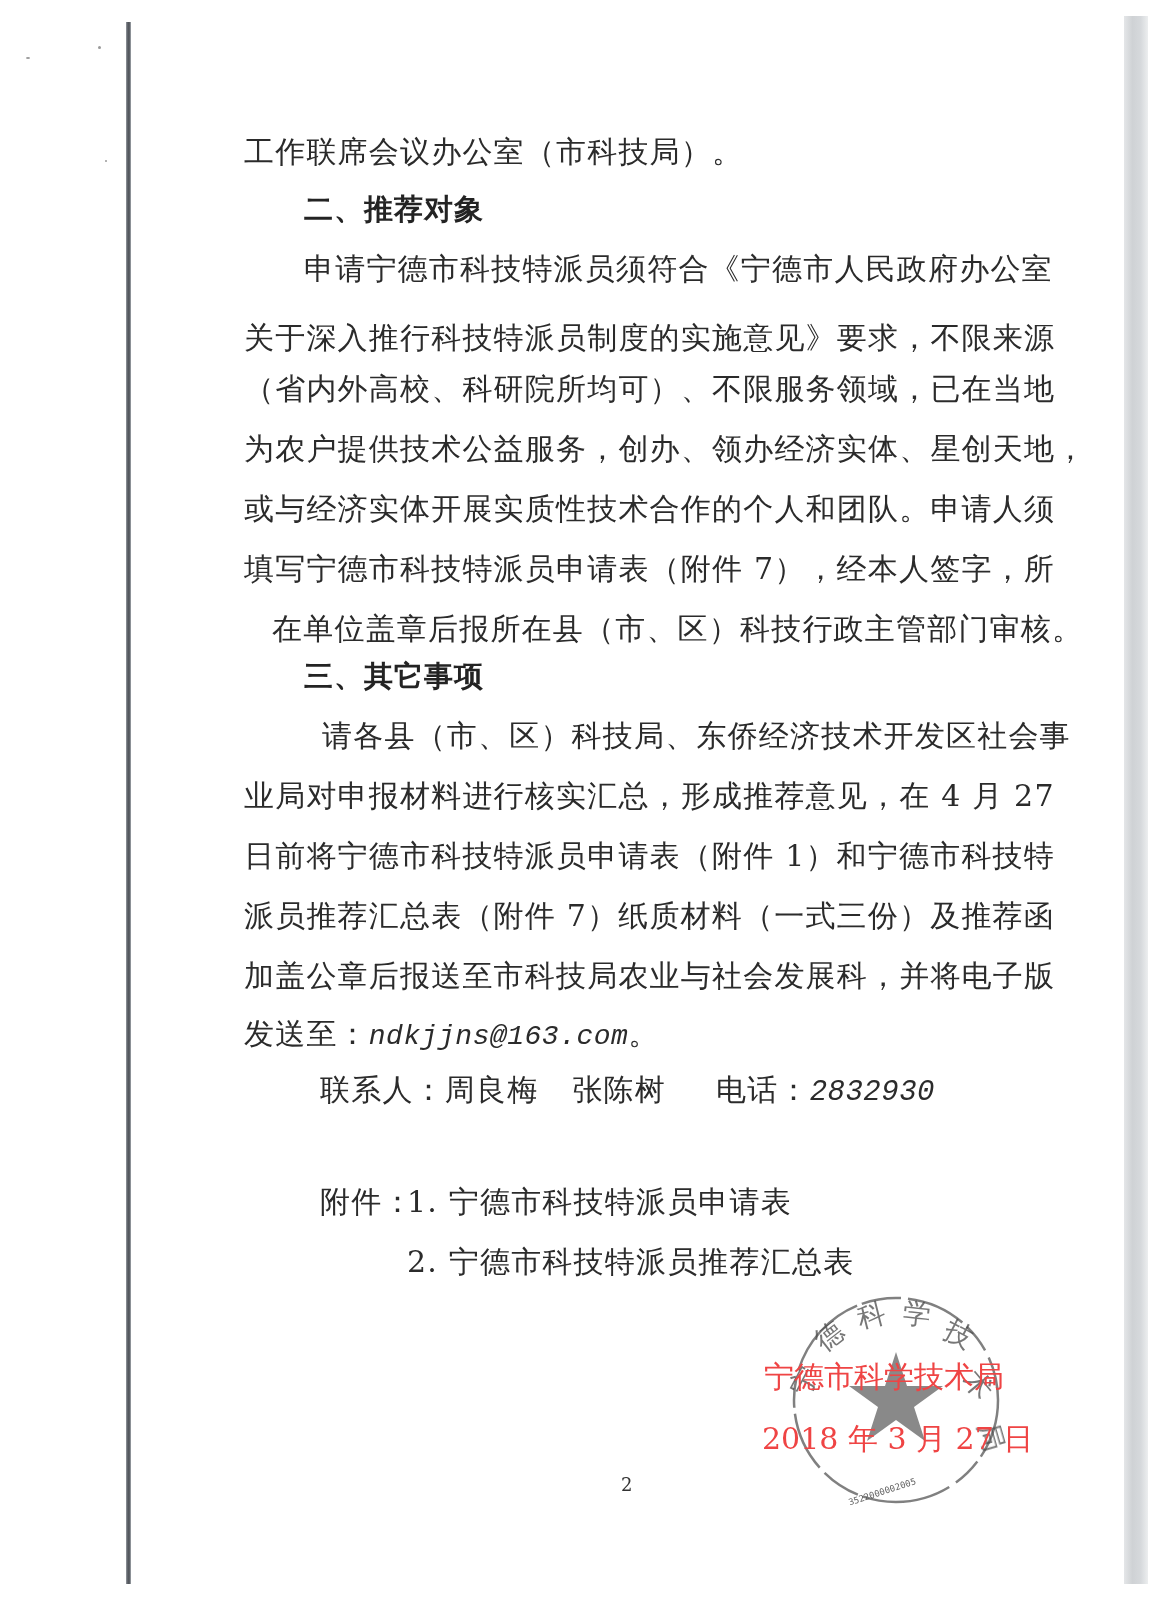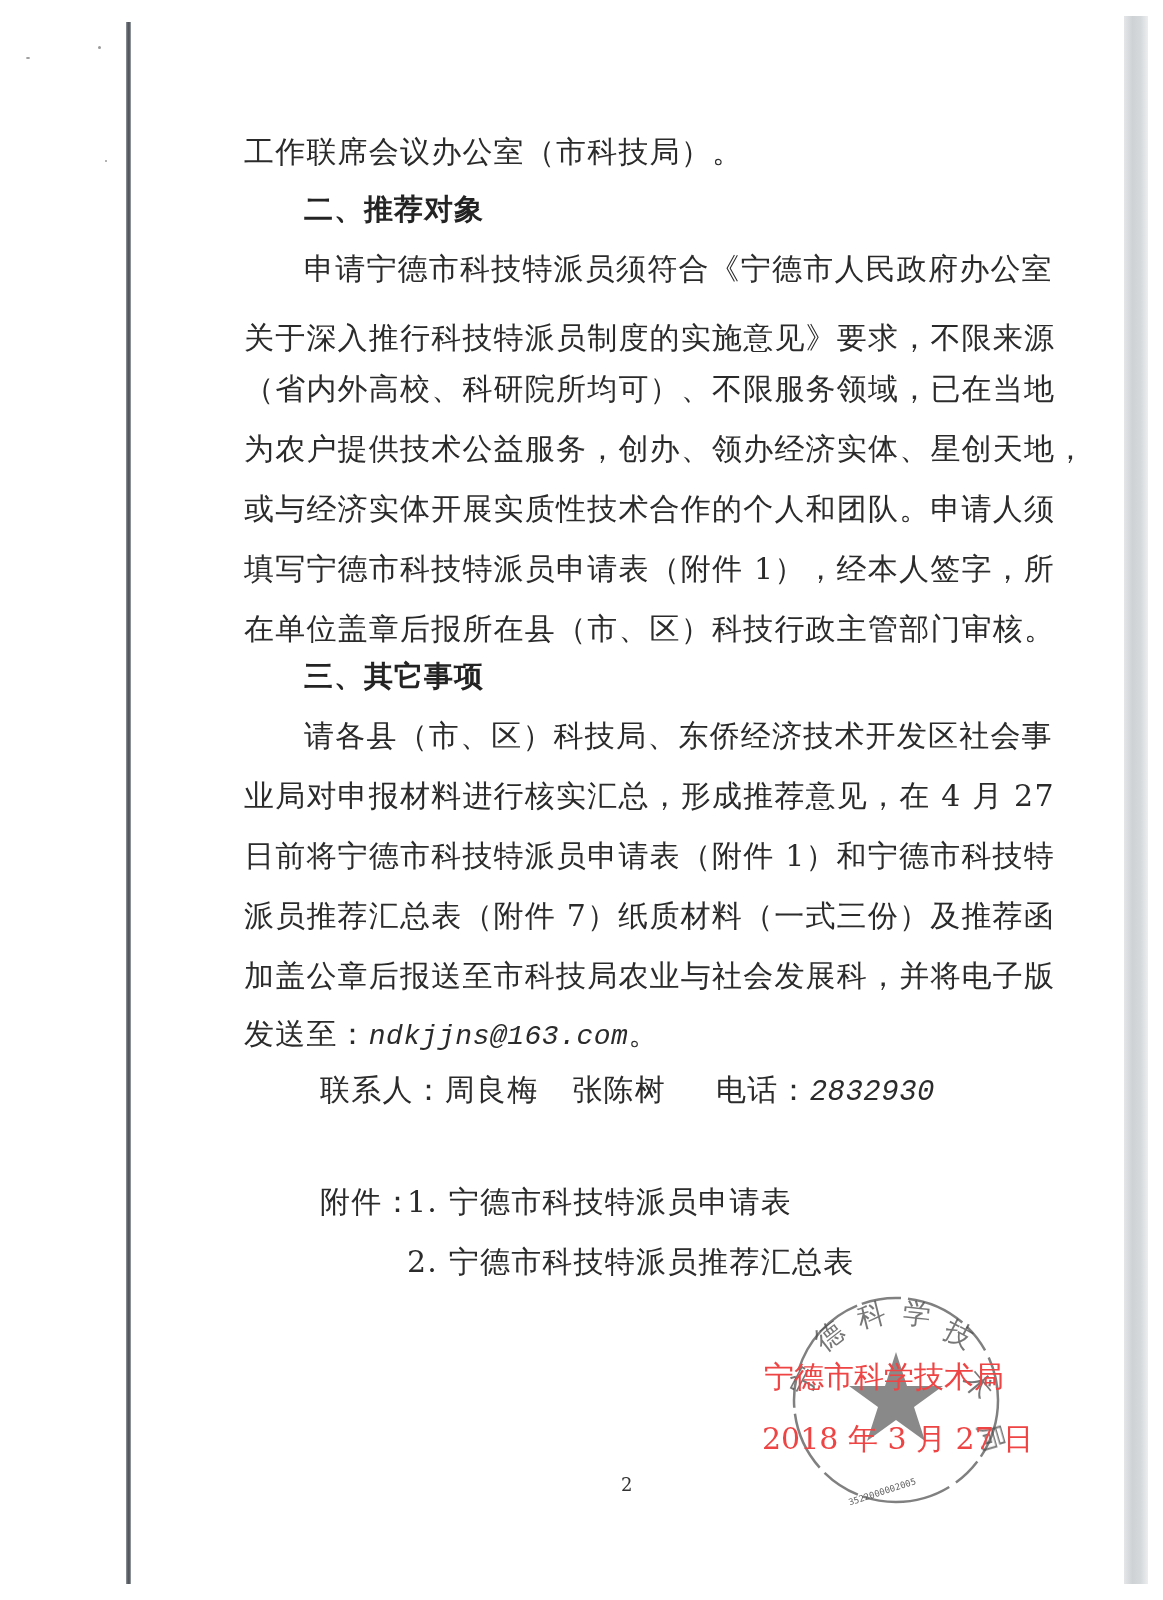--- a/index.html
+++ b/index.html
@@ -116,26 +116,26 @@
 
   <div class="line" style="top:0px;">工作联席会议办公室（市科技局）。</div>
 
   <div class="line heading indent" style="top:57px;">二、推荐对象</div>
 
   <div class="line justify indent" style="top:117px;width:710px;">申请宁德市科技特派员须符合《宁德市人民政府办公室</div>
   <div class="line justify" style="top:186px;">关于深入推行科技特派员制度的实施意见》要求，不限来源</div>
   <div class="line justify" style="top:237px;">（省内外高校、科研院所均可）、不限服务领域，已在当地</div>
   <div class="line justify" style="top:297px;">为农户提供技术公益服务，创办、领办经济实体、星创天地，</div>
   <div class="line justify" style="top:357px;">或与经济实体开展实质性技术合作的个人和团队。申请人须</div>
-  <div class="line justify" style="top:417px;">填写宁德市科技特派员申请表（附件 1），经本人签字，所</div>
-  <div class="line justify" style="top:477px;">在单位盖章后报所在县（市、区）科技行政主管部门审核。</div>
+  <div class="line justify" style="top:417px;">填写宁德市科技特派员申请表（附件 7），经本人签字，所</div>
+  <div class="line justify" style="top:477px;margin-left:28px;">在单位盖章后报所在县（市、区）科技行政主管部门审核。</div>
 
   <div class="line heading indent" style="top:524px;">三、其它事项</div>
 
-  <div class="line justify indent" style="top:584px;width:710px;">请各县（市、区）科技局、东侨经济技术开发区社会事</div>
+  <div class="line justify indent" style="top:584px;width:710px;margin-left:18px;">请各县（市、区）科技局、东侨经济技术开发区社会事</div>
   <div class="line justify" style="top:644px;">业局对申报材料进行核实汇总，形成推荐意见，在 4 月 27</div>
   <div class="line justify" style="top:704px;">日前将宁德市科技特派员申请表（附件 1）和宁德市科技特</div>
   <div class="line justify" style="top:764px;">派员推荐汇总表（附件 7）纸质材料（一式三份）及推荐函</div>
   <div class="line justify" style="top:824px;">加盖公章后报送至市科技局农业与社会发展科，并将电子版</div>
 
   <div class="line" style="top:882px;">
     <span>发送至：</span><span class="mono">ndkjjns@163.com</span><span>。</span>
   </div>
 
   <div class="line contact-line" style="top:938px;left:76px;">

